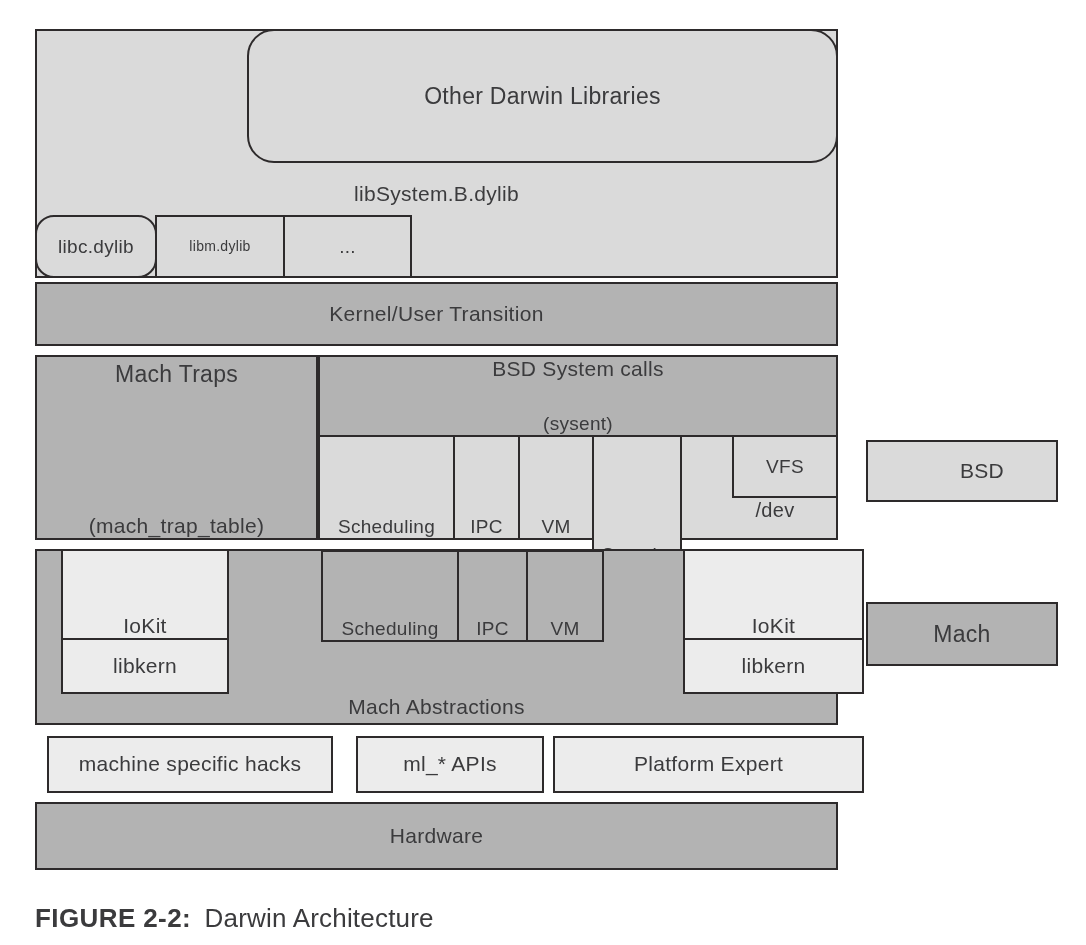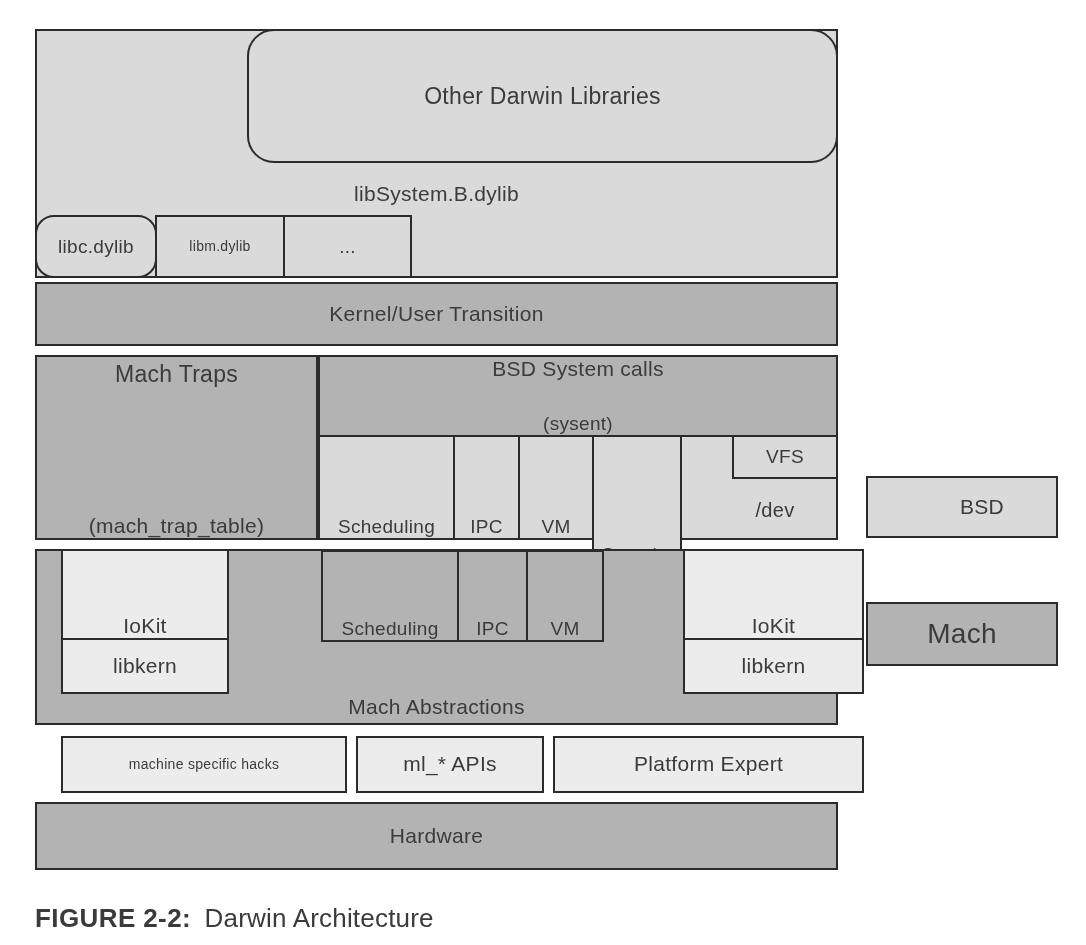--- a/index.html
+++ b/index.html
@@ -73,21 +73,21 @@
 <div class="box light topalign" style="left:453px;top:435px;width:67px;height:105px;font-size:19px;padding-top:12px;">
   <span>IPC</span>
 </div>
 <div class="box light topalign" style="left:518px;top:435px;width:76px;height:105px;font-size:19px;padding-top:12px;">
   <span>VM</span>
 </div>
 <div class="box light topalign" style="left:592px;top:435px;width:90px;height:133px;font-size:19px;padding-top:24px;">
   <span>Security</span>
 </div>
 <div class="box light" style="left:680px;top:435px;width:158px;height:105px;"></div>
-<div class="box light" style="left:732px;top:435px;width:106px;height:44px;font-size:19px;">
+<div class="box light" style="left:732px;top:435px;width:106px;height:63px;font-size:19px;">
   <span>VFS</span>
 </div>
 <div class="box noborder" style="left:682px;top:484px;width:186px;height:52px;font-size:20px;">
   <span>/dev</span>
 </div>
 
 <div class="box medium" style="left:35px;top:549px;width:803px;height:176px;"></div>
 
 <div class="box xlight topalign" style="left:35px;top:549px;width:168px;height:91px;font-size:21px;padding-top:16px;">
   <span>IoKit</span>
@@ -110,37 +110,37 @@
   <span>IoKit</span>
 </div>
 <div class="box xlight" style="left:657px;top:638px;width:181px;height:56px;font-size:21px;">
   <span>libkern</span>
 </div>
 
 <div class="box noborder" style="left:35px;top:691px;width:803px;height:32px;font-size:21px;">
   <span>Mach Abstractions</span>
 </div>
 
-<div class="box xlight" style="left:35px;top:736px;width:286px;height:57px;font-size:14px;">
+<div class="box xlight" style="left:21px;top:736px;width:286px;height:57px;font-size:21px;">
   <span>machine specific hacks</span>
 </div>
 <div class="box xlight" style="left:330px;top:736px;width:188px;height:57px;font-size:21px;">
   <span>ml_* APIs</span>
 </div>
 <div class="box xlight" style="left:527px;top:736px;width:311px;height:57px;font-size:21px;">
   <span>Platform Expert</span>
 </div>
 
 <div class="box medium" style="left:35px;top:802px;width:803px;height:68px;font-size:21px;">
   <span>Hardware</span>
 </div>
 
-<div class="box light" style="left:866px;top:476px;width:192px;height:62px;font-size:21px;padding-left:40px;">
+<div class="box light" style="left:866px;top:440px;width:192px;height:62px;font-size:21px;padding-left:40px;">
   <span>BSD</span>
 </div>
-<div class="box medium" style="left:866px;top:602px;width:192px;height:64px;font-size:28px;">
+<div class="box medium" style="left:866px;top:602px;width:192px;height:64px;font-size:23px;">
   <span>Mach</span>
 </div>
 
 <div class="caption">
   <b>FIGURE 2-2:</b>
   <span style="margin-left:6px;">Darwin Architecture</span>
 </div>
 
 </body></html>

